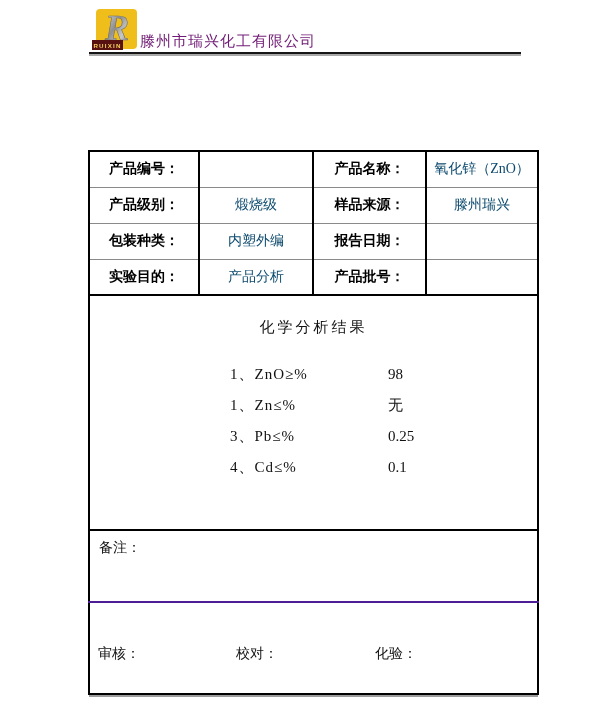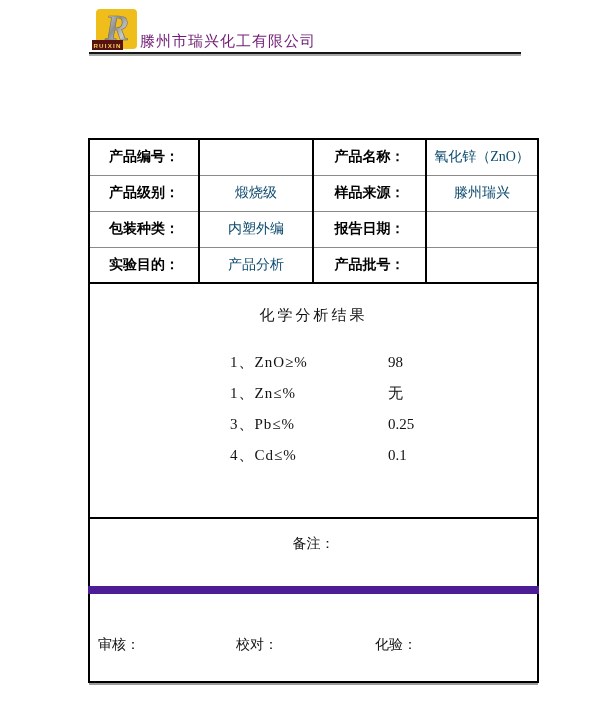--- a/index.html
+++ b/index.html
@@ -28,21 +28,21 @@
 
   
   .doc-title {
     position:absolute; left:0; top:84px; width:600px; text-align:center;
     font-family:"Liberation Sans","DejaVu Sans",sans-serif;
     font-size:23px; font-weight:bold; color:#000; letter-spacing:2px;
   }
 
   
   table.report {
-    position:absolute; left:88px; top:138px; width:449px;
+    position:absolute; left:88px; top:150px; width:449px;
     border-collapse:collapse; table-layout:fixed;
     border:2px solid #000;
     box-shadow:0 3px 0 -1px #9c9c9c;
   }
   table.report td { font-size:14px; overflow:hidden; }
   tr.info-row { height:36px; }
   tr.info-row td { text-align:center; vertical-align:middle; }
   tr.info-row td + td { border-left:2px solid #000; }
   tr.info-row td { border-bottom:1px solid #8a8a8a; }
   tr.info-row.last td { border-bottom:2px solid #000; }
@@ -56,21 +56,21 @@
   tr.results-row td { vertical-align:top; border-bottom:2px solid #000; }
   .results-heading {
     margin-top:22px; text-align:center; font-size:15px; letter-spacing:3px; color:#111;
   }
   .results-list { margin-top:22px; }
   .result-item { position:relative; height:31px; line-height:31px; font-size:15px; color:#111; }
   .result-name { position:absolute; left:140px; letter-spacing:1px; }
   .result-value { position:absolute; left:298px; }
 
   tr.remarks-row { height:72px; }
-  tr.remarks-row td { vertical-align:top; border-bottom:8px solid #4c1d95; padding:16px 9px;text-align:center; }
+  tr.remarks-row td { vertical-align:top; border-bottom:2px solid #4c1d95; padding:8px 9px; }
   .remarks-label { font-size:14px; color:#111; }
 
   tr.signoff-row { height:92px; }
   tr.signoff-row td { vertical-align:top; }
   .signoff-inner { position:relative; width:100%; height:87px; }
   .signoff-inner span { position:absolute; top:42px; font-size:14px; color:#111; }
   .sign-review { left:8px; }
   .sign-proofread { left:146px; }
   .sign-test { left:285px; }
 </style>

